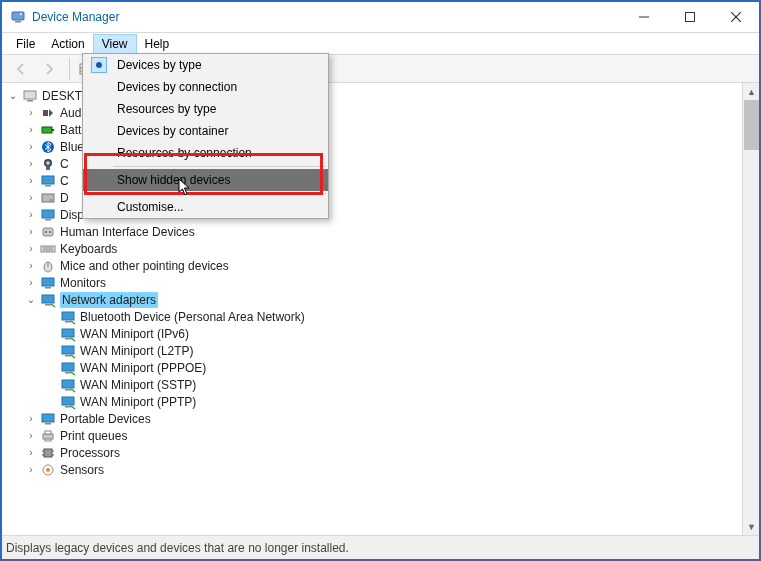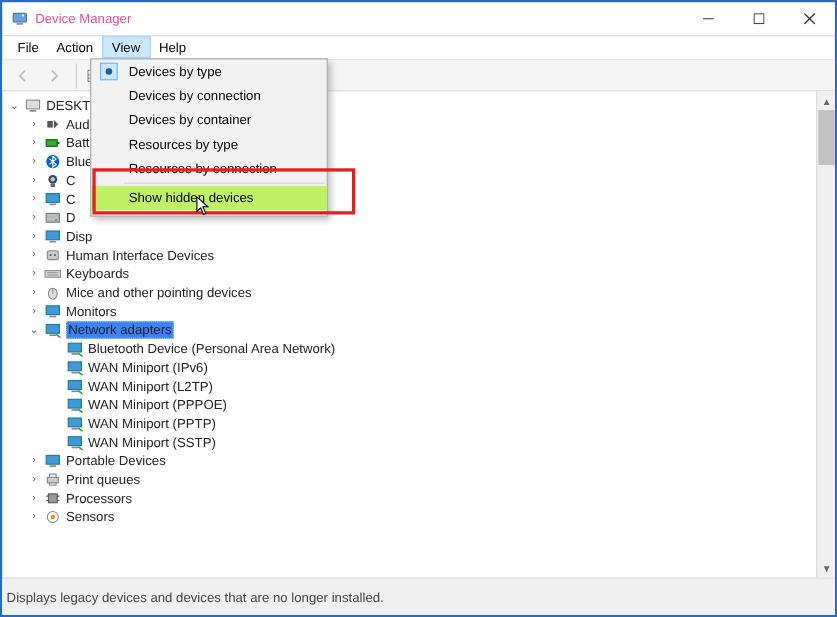--- a/index.html
+++ b/index.html
@@ -12,37 +12,37 @@
   display: flex;
   flex-direction: column;
 }
 
 
 .titlebar {
   height: 31px;
   display: flex;
   align-items: center;
   padding-left: 8px;
-  color: #ec4899;
+  color: #0369a1;
   font-size: 12px;
   border-bottom: 1px solid #d9d9d9;
 }
 .titlebar .title-icon { width:16px; height:16px; margin-right:6px; display:inline-flex; }
 .titlebar .title { flex:1; }
 .titlebar .winbtns { display:flex; }
 .titlebar .winbtn {
   width: 46px; height: 29px;
   display:flex; align-items:center; justify-content:center;
   font-size:13px; color:#333;
 }
 
 
 .menubar {
   height: 22px;
-  display:flex; align-items:flex-start;
+  display:flex; align-items:center;
   font-size:12px;
   padding-left: 6px;
   border-bottom: 1px solid #d9d9d9;
 }
 .menubar .menuitem {
   padding: 2px 8px;
   height:20px;
   display:flex; align-items:center;
 }
 .menubar .menuitem.active {
@@ -114,47 +114,47 @@
 .dev-icon {
   width:16px; height:16px;
   margin-right:4px;
   display:inline-flex; align-items:center; justify-content:center;
 }
 .indent { display:inline-block; }
 .indent.l1 { width:18px; }
 .indent.l3 { width:54px; }
 
 .selected {
-  background:#3b82f6;
+  background:#7dd3fc;
   border:1px dotted #99d1ff;
   padding:0 1px;
 }
 
 
 .viewmenu {
   position:absolute;
   left:82px; top:53px;
-  width:216px;
+  width:247px;
   background:#f2f2f2;
   border:1px solid #a6a6a6;
   box-shadow:3px 3px 6px rgba(0,0,0,0.25);
   font-size:12px;
   z-index:10;
 }
 .viewmenu .vm-row {
   height:22px;
   display:flex; align-items:center;
   padding-left:34px;
   position:relative;
 }
 .viewmenu .vm-row.sep {
   height:1px; background:#d0d0d0; margin:2px 2px 2px 30px; padding:0;
 }
 .viewmenu .vm-row.highlight {
-  background:#bef264;
+  background:#737373;
 }
 .viewmenu .vm-check {
   position:absolute; left:8px;
   width:16px; height:16px;
   display:flex; align-items:center; justify-content:center;
   background:#cce8ff; border:1px solid #66b3ff;
 }
 
 
 .callout {
@@ -166,21 +166,21 @@
 
 
 .cursor {
   position:absolute;
   width:16px; height:20px;
   z-index:30;
 }
 
 
 .statusbar {
-  height:34px;
+  height:24px;
   border-top:1px solid #d9d9d9;
   background:#f0f0f0;
   font-size:12px;
   color:#444;
   display:flex; align-items:center;
   padding-left:4px;
 }
 
 
 svg { display:block; }
@@ -444,32 +444,32 @@
           </div>
           <div class="tree-row">
             <span class="indent l3"></span>
             <span class="dev-icon">
               <svg width="16" height="16">
                 <rect x="2" y="3" width="12" height="8" fill="#3d9bd8" stroke="#2273a8"></rect>
                 <rect x="5" y="12" width="6" height="1.5" fill="#888"></rect>
                 <line x1="11" y1="12" x2="15" y2="15" stroke="#2a2" stroke-width="1.5"></line>
               </svg>
             </span>
+            <span>WAN Miniport (SSTP)</span>
+          </div>
+          <div class="tree-row">
+            <span class="indent l3"></span>
+            <span class="dev-icon">
+              <svg width="16" height="16">
+                <rect x="2" y="3" width="12" height="8" fill="#3d9bd8" stroke="#2273a8"></rect>
+                <rect x="5" y="12" width="6" height="1.5" fill="#888"></rect>
+                <line x1="11" y1="12" x2="15" y2="15" stroke="#2a2" stroke-width="1.5"></line>
+              </svg>
+            </span>
             <span>WAN Miniport (PPTP)</span>
-          </div>
-          <div class="tree-row">
-            <span class="indent l3"></span>
-            <span class="dev-icon">
-              <svg width="16" height="16">
-                <rect x="2" y="3" width="12" height="8" fill="#3d9bd8" stroke="#2273a8"></rect>
-                <rect x="5" y="12" width="6" height="1.5" fill="#888"></rect>
-                <line x1="11" y1="12" x2="15" y2="15" stroke="#2a2" stroke-width="1.5"></line>
-              </svg>
-            </span>
-            <span>WAN Miniport (SSTP)</span>
           </div>
           <div class="tree-row">
             <span class="indent l1"></span>
             <span class="expander">›</span>
             <span class="dev-icon">
               <svg width="16" height="16">
                 <rect x="2" y="3" width="12" height="8" fill="#3d9bd8" stroke="#2273a8"></rect>
                 <rect x="5" y="12" width="6" height="1.5" fill="#888"></rect>
               </svg>
             </span>
@@ -535,36 +535,41 @@
           <svg width="8" height="8">
             <circle cx="4" cy="4" r="3" fill="#1a5aa6"></circle>
           </svg>
         </span>
         <span>Devices by type</span>
       </div>
       <div class="vm-row">
         <span>Devices by connection</span>
       </div>
       <div class="vm-row">
+        <span>Resources by type</span>
+      </div>
+      <div class="vm-row">
         <span>Devices by container</span>
-      </div>
-      <div class="vm-row">
-        <span>Resources by type</span>
       </div>
       <div class="vm-row">
         <span>Resources by connection</span>
       </div>
     </div>
   <div class="vm-row sep"></div>
   <div id="vm2">
       <div class="vm-row highlight">
         <span>Show hidden devices</span>
       </div>
     </div>
   <div class="vm-row sep"></div>
+  <div id="vm3">
+      <div class="vm-row">
+        <span>Customise...</span>
+      </div>
+    </div>
 </div>
 
 <div class="callout" style="left:84px; top:153px; width:239px; height:42px"></div>
 
 <div class="cursor" style="left:178px; top:178px">
   <svg width="16" height="20" viewBox="0 0 16 20">
     <path d="M1 1 L1 14 L4.5 11 L7 17 L9 16 L6.5 10 L11 10 Z" fill="#fff" stroke="#000" stroke-width="1"></path>
   </svg>
 </div>
 

